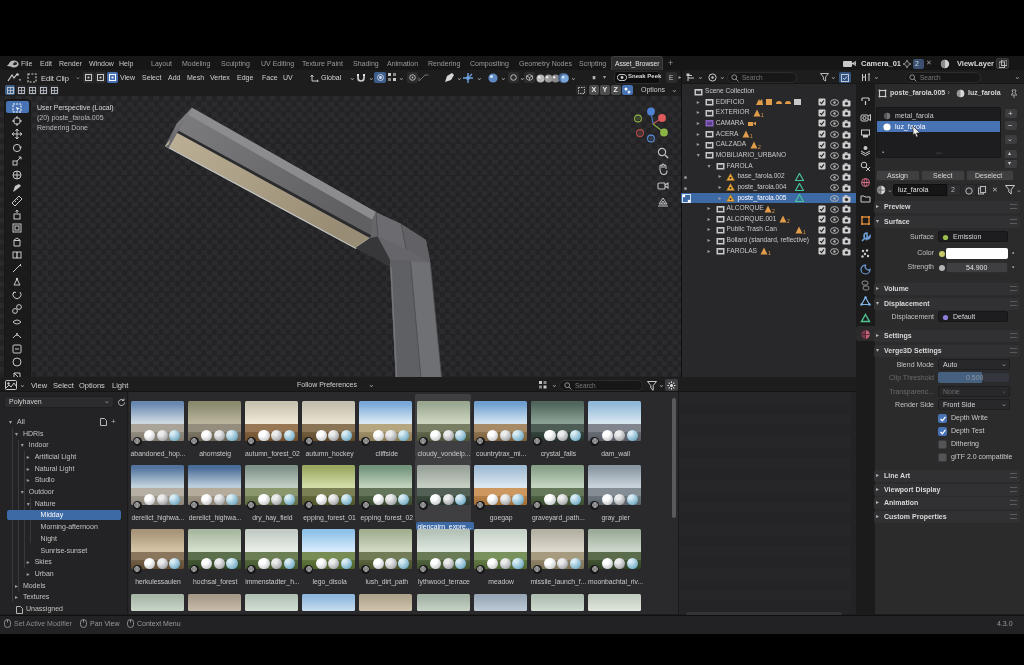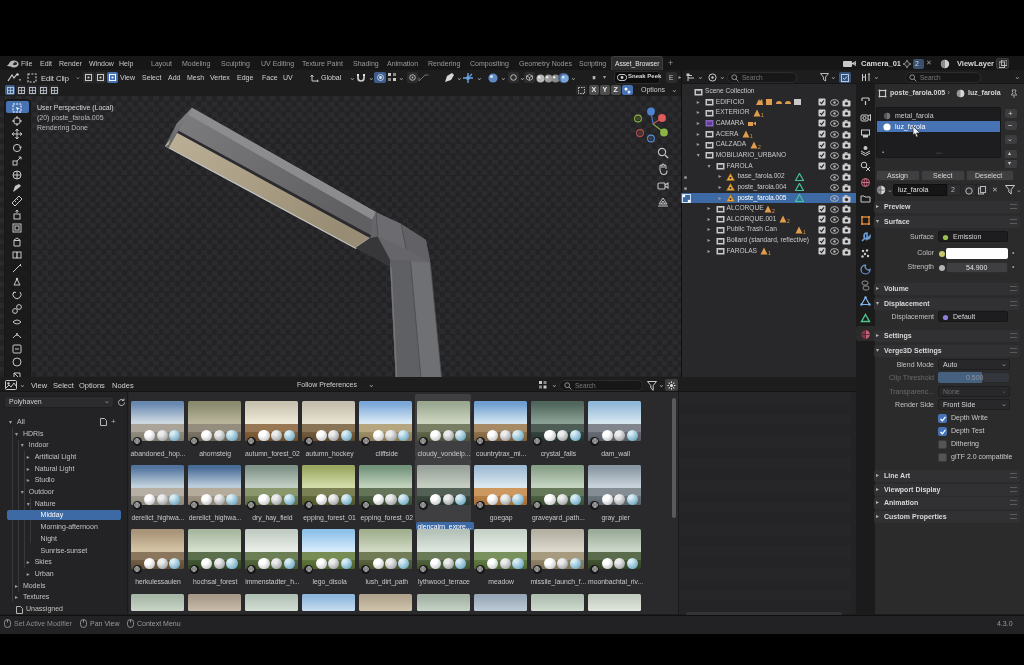--- a/index.html
+++ b/index.html
@@ -1011,21 +1011,21 @@
 <div class="abs" style="left:0px;top:377px;width:856px;height:15px;background:#1d1d1d;border-bottom:1px solid #151515;"></div>
 <svg class="abs" style="left:5px;top:380px" width="12" height="10" viewBox="0 0 12 10">
       <rect x="0.5" y="0.5" width="11" height="9" rx="1" fill="none" stroke="#c9c9c9"></rect>
       <circle cx="3.5" cy="3.5" r="1.2" fill="#c9c9c9"></circle>
       <path d="M1 8 l3-3 2 2 3-4 2 3" stroke="#c9c9c9" fill="none"></path>
     </svg>
 <div class="abs txt" style="left:19px;top:380px;font-size:8px;color:#9a9a9a;font-weight:400;letter-spacing:0;">⌄</div>
 <div class="abs txt" style="left:31px;top:381px;font-size:7.5px;color:#cfcfcf;font-weight:400;letter-spacing:0;">View</div>
 <div class="abs txt" style="left:53px;top:381px;font-size:7.5px;color:#cfcfcf;font-weight:400;letter-spacing:0;">Select</div>
 <div class="abs txt" style="left:79px;top:381px;font-size:7.5px;color:#cfcfcf;font-weight:400;letter-spacing:0;">Options</div>
-<div class="abs txt" style="left:112px;top:381px;font-size:7.5px;color:#cfcfcf;font-weight:400;letter-spacing:0;">Nodes</div>
+<div class="abs txt" style="left:112px;top:381px;font-size:7.5px;color:#cfcfcf;font-weight:400;letter-spacing:0;">Light</div>
 <div class="abs txt" style="left:297px;top:381px;font-size:7px;color:#d0d0d0;font-weight:400;letter-spacing:0;">Follow Preferences</div>
 <div class="abs txt" style="left:368px;top:380px;font-size:8px;color:#9a9a9a;font-weight:400;letter-spacing:0;">⌄</div>
 <svg class="abs" style="left:539px;top:380.5px" width="11" height="10" viewBox="0 0 11 10">
       <g fill="#c9c9c9">
         <rect x="0" y="0" width="3" height="3"></rect>
         <rect x="0" y="4.5" width="3" height="3" fill="#8a8a8a"></rect>
         <rect x="4.5" y="0" width="3" height="3" fill="#8a8a8a"></rect>
         <rect x="4.5" y="4.5" width="3" height="3"></rect>
       </g>
     </svg>

